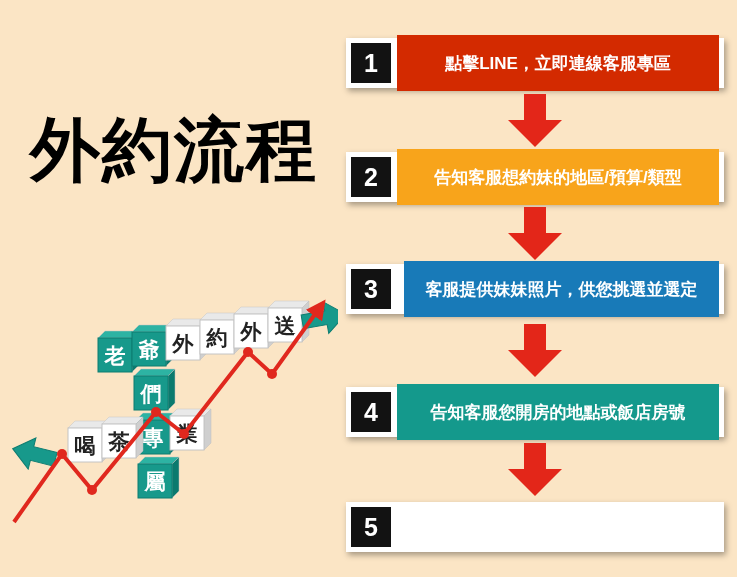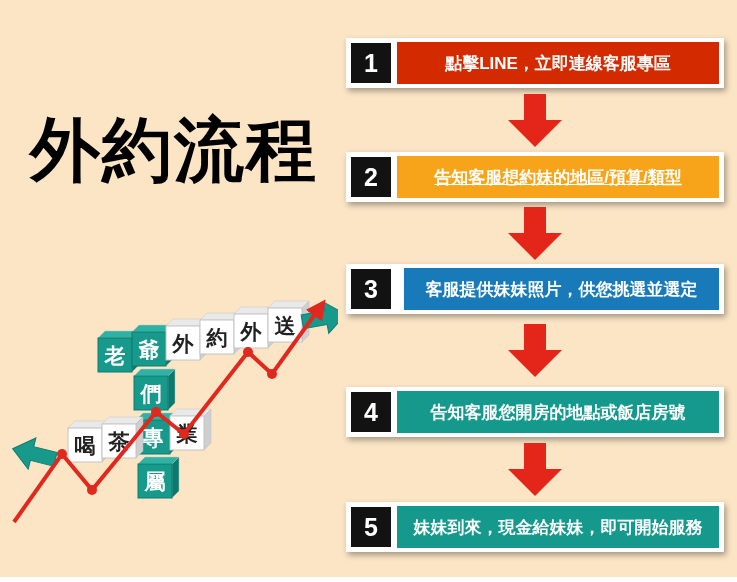--- a/index.html
+++ b/index.html
@@ -20,21 +20,21 @@
     position:absolute; left:0; width:378px; height:50px;
     background:#fff; box-shadow:2px 3px 6px rgba(0,0,0,.35);
     display:flex; align-items:center; padding:5px; gap:6px;
   }
   .num {
     flex:0 0 40px; width:40px; height:40px; background:#121212;
     color:#fff; font-weight:bold; font-size:25px;
     display:flex; align-items:center; justify-content:center;
   }
   .bar {
-    flex:1; height:42px; color:#fff; font-size:17px; font-weight:bold;
+    flex:1; height:56px; color:#fff; font-size:17px; font-weight:bold;
     display:flex; align-items:center; justify-content:center; white-space:nowrap;
   }
   .card.s1 { top:38px; }  .card.s2 { top:152px; }
   .card.s3 { top:264px; } .card.s4 { top:387px; } .card.s5 { top:502px; }
   .down-arrow {
     position:absolute; left:0; width:378px;
     display:flex; flex-direction:column; align-items:center;
   }
   .down-arrow .shaft { width:22px; height:26px; background:var(--arrow-red); }
   .down-arrow .head  {
@@ -70,21 +70,21 @@
     <div class="num">1</div>
     <div class="bar" style="background-color: rgb(211, 42, 0);">點擊LINE，立即連線客服專區</div>
   </div>
   <div class="down-arrow a1">
     <div class="shaft"></div>
     <div class="head"></div>
   </div>
 
   <div class="card s2">
     <div class="num">2</div>
-    <div class="bar" style="background-color: rgb(248, 164, 27); text-decoration: underline;">告知客服想約妹的地區/預算/類型</div>
+    <div class="bar" style="background-color: rgb(248, 164, 27);">告知客服想約妹的地區/預算/類型</div>
   </div>
   <div class="down-arrow a2">
     <div class="shaft"></div>
     <div class="head"></div>
   </div>
 
   <div class="card s3">
     <div class="num">3</div>
     <div class="bar" style="background-color: rgb(24, 122, 184); margin-left: 7px;">客服提供妹妹照片，供您挑選並選定</div>
   </div>
@@ -97,21 +97,20 @@
     <div class="num">4</div>
     <div class="bar" style="background-color: rgb(20, 153, 140);">告知客服您開房的地點或飯店房號</div>
   </div>
   <div class="down-arrow a4">
     <div class="shaft"></div>
     <div class="head"></div>
   </div>
 
   <div class="card s5">
     <div class="num">5</div>
-    <div class="bar" style="background-color: rgb(20, 153, 140);">妹妹到來，現金給妹妹，即可開始服務</div>
   </div>
 
 </div>
 
 <svg class="deco" viewBox="0 0 330 250">
   <defs>
     <marker id="ah" markerUnits="userSpaceOnUse" markerWidth="20" markerHeight="20" refX="7" refY="10" orient="auto">
       <path d="M0,0 L20,10 L0,20 z" style="fill:var(--line-red);"></path>
     </marker>
   </defs>

